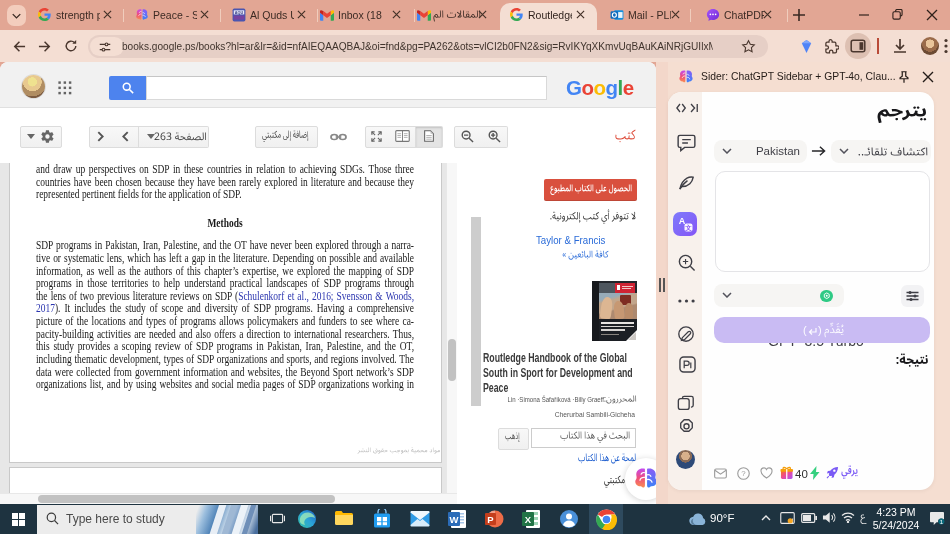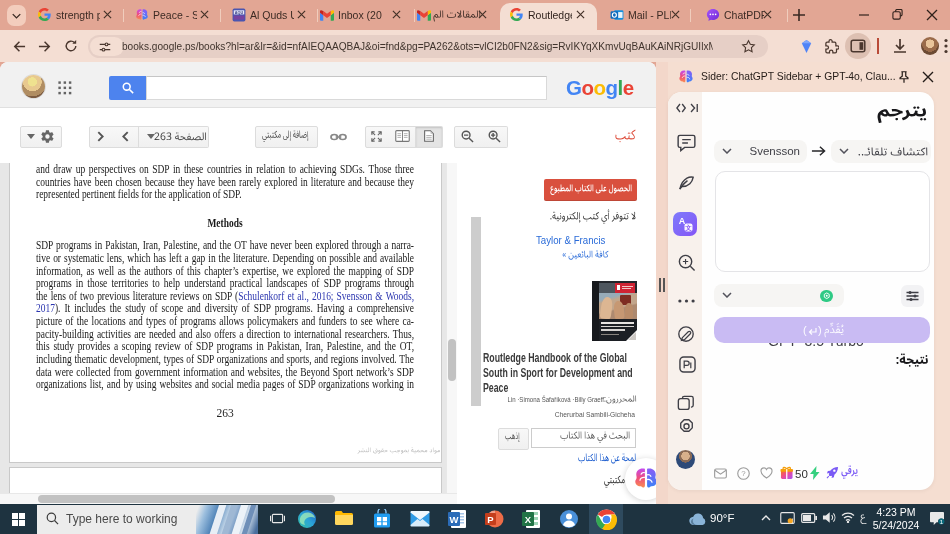--- a/index.html
+++ b/index.html
@@ -51,21 +51,21 @@
 <div style="position:absolute;left:297px;top:10px;line-height:0;"><svg viewBox="0 0 10 10" width="9" height="9">
       <path stroke="#443128" stroke-width="1.3" d="M1 1l8 8M9 1l-8 8"></path>
     </svg></div>
 <div style="position:absolute;left:320px;top:10px;line-height:0;"><svg viewBox="0 0 48 36" width="14" height="11">
       <path fill="#4285F4" d="M3.3 36h7.9V16.8L0 8.4V32.7C0 34.5 1.5 36 3.3 36z"></path>
       <path fill="#34A853" d="M36.8 36h7.9c1.8 0 3.3-1.5 3.3-3.3V8.4l-11.2 8.4z"></path>
       <path fill="#FBBC04" d="M36.8 2.3v14.5L48 8.4V4C48 .9 44.4-1 41.9.9z"></path>
       <path fill="#EA4335" d="M11.2 16.8V2.3L24 11.9 36.8 2.3v14.5L24 26.4z"></path>
       <path fill="#C5221F" d="M0 4v4.4l11.2 8.4V2.3L6.1.9C3.6-1 0 .9 0 4z"></path>
     </svg></div>
-<div style="position:absolute;left:338px;top:9px;width:44px;font-size:10.5px;color:#3c2b24;overflow:hidden;white-space:nowrap;">Inbox (20</div>
+<div style="position:absolute;left:338px;top:9px;width:44px;font-size:10.5px;color:#3c2b24;overflow:hidden;white-space:nowrap;">Inbox (18</div>
 <div style="position:absolute;left:392px;top:10px;line-height:0;"><svg viewBox="0 0 10 10" width="9" height="9">
       <path stroke="#443128" stroke-width="1.3" d="M1 1l8 8M9 1l-8 8"></path>
     </svg></div>
 <div style="position:absolute;left:417px;top:10px;line-height:0;"><svg viewBox="0 0 48 36" width="14" height="11">
       <path fill="#4285F4" d="M3.3 36h7.9V16.8L0 8.4V32.7C0 34.5 1.5 36 3.3 36z"></path>
       <path fill="#34A853" d="M36.8 36h7.9c1.8 0 3.3-1.5 3.3-3.3V8.4l-11.2 8.4z"></path>
       <path fill="#FBBC04" d="M36.8 2.3v14.5L48 8.4V4C48 .9 44.4-1 41.9.9z"></path>
       <path fill="#EA4335" d="M11.2 16.8V2.3L24 11.9 36.8 2.3v14.5L24 26.4z"></path>
       <path fill="#C5221F" d="M0 4v4.4l11.2 8.4V2.3L6.1.9C3.6-1 0 .9 0 4z"></path>
     </svg></div>
@@ -292,21 +292,20 @@
       <div style="text-align:justify;text-align-last:justify;height:12.65px;">programs in those territories to help understand practical landscapes of SDP programs through</div>
       <div style="text-align:justify;text-align-last:justify;height:12.65px;">the lens of two previous literature reviews on SDP (<span style="color:#2b35af">Schulenkorf et al., 2016;</span> <span style="color:#2b35af">Svensson &amp; Woods,</span></div>
       <div style="text-align:justify;text-align-last:justify;height:12.65px;"><span style="color:#2b35af">2017</span>). It includes the study of scope and diversity of SDP programs. Having a comprehensive</div>
       <div style="text-align:justify;text-align-last:justify;height:12.65px;">picture of the locations and types of programs allows policymakers and funders to see where ca-</div>
       <div style="text-align:justify;text-align-last:justify;height:12.65px;">pacity-building activities are needed and also offers a direction to international researchers. Thus,</div>
       <div style="text-align:justify;text-align-last:justify;height:12.65px;">this study provides a scoping review of SDP programs in Pakistan, Iran, Palestine, and the OT,</div>
       <div style="text-align:justify;text-align-last:justify;height:12.65px;">including thematic development, types of SDP organizations and sports, and regions involved. The</div>
       <div style="text-align:justify;text-align-last:justify;height:12.65px;">data were collected from government information and websites, the Beyond Sport network’s SDP</div>
       <div style="text-align:justify;text-align-last:justify;height:12.65px;">organizations list, and by using websites and social media pages of SDP organizations working in</div>
     </div>
-    <div style="position:absolute;left:36px;top:345px;width:378px;text-align:center;font-family:'Liberation Serif',serif;font-size:11.5px;color:#222;">263</div>
     <div style="position:absolute;left:357.4px;top:385.4px;line-height:0;">
       <svg class="ar" width="83.6" height="7.2" viewBox="0 0 83.6 7.2">
         <path fill="#b9b9b9" fill-rule="evenodd" d="M0.75,6.65 0.57,6.62 0.43,6.25 1.48,5.62 1.93,5.0 2.01,4.25 1.6,3.25 2.0,3.02 2.71,4.5 3.0,4.67 3.69,4.5 4.12,3.43 4.5,3.62 4.43,4.5 5.25,4.66 5.54,4.38 5.88,3.38 6.23,3.5 6.18,4.5 6.38,4.66 7.0,4.66 7.31,4.38 7.31,3.0 7.62,2.95 7.93,4.25 8.28,4.62 8.88,4.68 9.25,4.5 9.62,3.35 10.07,3.5 9.94,4.25 10.12,4.57 11.36,4.62 11.57,4.12 11.45,0.62 11.97,0.62 12.09,4.12 12.04,4.62 11.75,5.02 10.38,5.19 9.62,4.85 9.25,5.14 8.62,5.23 8.12,5.13 7.62,4.71 7.38,5.02 6.75,5.21 6.25,5.17 5.88,4.89 5.0,5.21 4.5,5.17 4.12,4.85 3.12,5.23 2.5,4.98 1.82,6.0 0.75,6.65zM13.62,5.19 13.17,5.12 13.12,0.55 13.56,0.62 13.62,5.19zM55.12,1.06 54.68,1.0 54.75,0.56 55.18,0.62 55.12,1.06zM56.0,1.07 55.56,1.0 55.62,0.56 56.07,0.62 56.0,1.07zM76.5,5.19 76.04,5.12 76.0,0.55 76.44,0.62 76.5,5.19zM6.0,1.65 5.59,1.5 5.75,1.06 6.18,1.25 6.0,1.65zM19.12,1.68 18.68,1.62 18.75,1.18 19.18,1.25 19.12,1.68zM20.0,1.69 19.56,1.62 19.62,1.19 20.07,1.25 20.0,1.69zM25.25,1.68 24.81,1.62 24.88,1.18 25.31,1.25 25.25,1.68zM26.12,1.69 25.69,1.62 25.75,1.19 26.19,1.25 26.12,1.69zM5.62,2.31 5.18,2.25 5.25,1.81 5.69,1.88 5.62,2.31zM6.5,2.32 6.06,2.25 6.12,1.81 6.57,1.88 6.5,2.32zM61.75,5.3 61.0,5.17 60.38,4.63 59.75,5.17 59.38,5.23 58.62,5.16 58.12,4.86 57.62,5.17 56.5,5.17 55.75,4.56 54.38,4.39 54.06,4.0 54.07,3.38 54.62,2.73 55.62,2.29 55.67,1.88 56.0,1.82 56.18,2.0 56.34,4.38 56.75,4.67 57.73,4.5 58.12,3.36 58.57,3.5 58.52,4.5 58.88,4.67 59.62,4.63 60.5,3.3 61.25,2.83 61.92,3.12 62.56,4.38 63.0,4.68 64.38,4.54 65.58,4.0 65.38,3.7 64.75,3.47 63.75,3.48 63.59,3.12 63.88,2.94 64.88,2.97 66.62,3.69 66.73,4.12 66.46,4.38 67.0,4.67 67.75,4.56 68.5,3.3 69.12,2.88 69.88,3.1 70.31,3.88 70.26,4.62 69.62,5.17 69.0,5.14 68.25,4.82 67.75,5.17 66.75,5.18 66.25,4.93 65.88,4.4 64.0,5.17 62.75,5.18 62.25,4.95 61.75,5.3zM9.75,2.56 9.31,2.5 9.38,2.06 9.81,2.12 9.75,2.56zM74.38,5.15 73.12,5.17 72.56,4.88 72.88,4.48 74.0,4.68 74.54,4.38 74.53,3.75 73.8,2.5 74.12,2.18 74.81,3.12 75.11,4.12 74.94,4.75 74.38,5.15zM18.38,6.4 17.12,6.3 16.38,5.86 16.02,5.0 16.24,3.88 16.38,3.65 16.82,3.88 16.58,5.0 17.03,5.62 18.0,5.85 19.12,5.68 19.75,5.22 19.95,4.75 18.68,4.5 18.44,4.12 18.46,3.5 19.12,2.57 19.88,2.56 20.31,3.0 20.52,3.62 20.43,5.0 19.62,6.03 18.38,6.4zM21.5,6.64 21.19,6.62 21.12,6.17 22.11,5.88 22.67,5.38 22.62,5.21 21.62,5.06 21.25,4.58 21.36,3.75 22.0,3.06 22.62,3.06 23.0,3.31 23.5,4.69 24.7,4.62 24.38,4.0 24.35,3.5 24.75,2.8 25.38,2.5 25.88,2.57 26.42,3.12 26.53,3.88 26.25,4.66 27.75,4.65 29.45,4.0 29.25,3.7 28.62,3.47 27.62,3.48 27.47,3.12 27.62,2.96 28.75,2.97 30.58,3.75 30.5,4.18 27.88,5.17 25.62,5.06 23.38,5.21 22.62,6.19 21.5,6.64zM44.25,6.64 43.94,6.62 43.88,6.17 44.86,5.88 45.42,5.38 45.38,5.21 44.38,5.06 44.01,4.62 44.11,3.75 44.63,3.12 45.5,3.1 46.04,3.88 46.1,4.62 46.75,4.68 47.92,3.12 48.75,2.85 49.17,3.12 50.0,4.57 50.75,4.68 51.15,4.5 51.23,4.12 50.94,2.75 51.42,2.62 51.72,4.12 51.63,4.62 51.25,5.05 50.38,5.23 49.5,4.95 49.12,5.25 48.62,5.3 47.62,4.63 47.0,5.17 46.12,5.21 45.38,6.19 44.25,6.64zM77.75,6.64 77.44,6.62 77.38,6.17 78.36,5.88 78.92,5.38 78.88,5.21 77.88,5.06 77.51,4.62 77.61,3.75 78.13,3.12 78.62,3.0 79.19,3.25 79.75,4.69 80.5,4.56 81.62,2.95 82.38,2.94 82.93,3.5 83.05,4.5 82.62,5.07 81.88,5.17 81.0,4.82 80.5,5.17 79.62,5.21 78.88,6.19 77.75,6.64zM36.12,5.27 34.25,5.29 33.14,4.88 32.77,4.12 33.0,3.0 33.4,3.12 33.3,3.88 33.45,4.38 33.88,4.65 34.62,4.78 37.12,4.53 38.5,3.69 38.87,3.88 38.93,4.5 39.38,4.68 40.88,4.54 42.08,4.0 41.88,3.7 41.25,3.47 40.25,3.48 40.09,3.12 40.38,2.94 41.38,2.97 43.2,3.75 43.12,4.18 40.5,5.17 39.0,5.16 38.25,4.57 37.25,5.04 36.12,5.27zM55.72,4.0 55.62,2.88 55.0,3.06 54.56,3.5 54.62,3.88 54.88,4.03 55.72,4.0zM20.0,4.12 19.92,3.38 19.62,3.06 19.25,3.08 18.97,3.5 18.99,4.0 19.25,4.18 20.0,4.12zM25.59,4.38 25.94,4.0 26.0,3.62 25.75,3.16 25.38,3.05 24.96,3.38 24.88,3.75 25.25,4.41 25.59,4.38zM48.97,4.75 49.18,4.38 48.88,3.62 48.5,3.35 48.25,3.46 47.85,4.12 48.38,4.66 48.97,4.75zM61.72,4.75 61.93,4.38 61.63,3.62 61.25,3.35 61.0,3.46 60.6,4.12 61.12,4.66 61.72,4.75zM69.56,4.62 69.83,4.38 69.8,3.88 69.5,3.48 69.0,3.47 68.5,4.38 69.56,4.62zM82.31,4.62 82.58,4.38 82.55,3.88 82.25,3.48 81.75,3.47 81.25,4.38 82.31,4.62zM22.84,4.62 22.65,3.75 22.38,3.55 22.04,3.62 21.83,3.88 21.81,4.5 22.12,4.66 22.84,4.62zM45.59,4.62 45.4,3.75 45.12,3.55 44.79,3.62 44.58,3.88 44.56,4.5 44.88,4.66 45.59,4.62zM79.09,4.62 78.9,3.75 78.62,3.55 78.29,3.62 78.08,3.88 78.06,4.5 78.38,4.66 79.09,4.62zM41.62,6.41 41.23,6.12 41.38,5.82 41.75,5.84 41.85,6.0 41.62,6.41zM51.12,6.41 50.73,6.12 50.88,5.82 51.25,5.84 51.35,6.0 51.12,6.41zM57.75,6.41 57.36,6.12 57.5,5.83 57.97,6.0 57.75,6.41zM58.62,6.42 58.26,6.12 58.5,5.8 58.75,5.83 58.89,6.12 58.62,6.42zM35.62,6.53 35.23,6.25 35.38,5.95 35.75,5.96 35.85,6.12 35.62,6.53z"></path>
       </svg>
     </div>
     <div style="position:absolute;left:457px;top:101px;width:199px;height:341px;background:#fff;"></div>
     <div style="position:absolute;left:471px;top:155px;width:10px;height:189px;background:#cdcdcd;"></div>
     <div style="position:absolute;left:544px;top:117px;width:93px;height:22px;background:#d9503e;border-radius:2px;box-shadow:inset 0 -1px 0 rgba(0,0,0,.12);"></div>
     <div style="position:absolute;left:549.5px;top:122.2px;line-height:0;">
       <svg class="ar" width="82.0" height="11.6" viewBox="0 0 82.0 11.6">
@@ -477,21 +476,21 @@
 <div style="position:absolute;left:676px;top:450px;width:19px;height:19px;border-radius:50%;background:radial-gradient(circle at 50% 32%, #d8b08b 0 26%, #8a6a55 27% 40%, #2e4a78 41% 100%);"></div>
 <div style="position:absolute;left:877.0px;top:106.2px;line-height:0;">
     <svg class="ar" width="50.0" height="17.5" viewBox="0 0 50.0 17.5">
       <path fill="#18181b" fill-rule="evenodd" d="M38.1,2.77 36.9,2.67 36.26,2.0 36.43,1.0 37.35,0.46 38.24,0.58 38.91,1.25 38.89,2.12 38.1,2.77zM41.67,2.75 40.62,2.78 39.81,2.12 39.8,1.25 40.48,0.6 41.67,0.57 42.41,1.25 42.45,2.0 41.67,2.75zM26.19,14.16 25.89,14.21 25.71,14.0 24.88,12.12 27.98,10.79 29.07,9.88 29.65,8.88 29.65,7.38 28.57,4.82 31.1,3.84 32.89,7.49 33.63,7.91 34.67,8.02 36.01,7.92 37.1,7.25 37.56,6.38 38.1,4.44 40.18,4.73 40.67,4.88 40.41,7.0 40.92,7.66 42.71,8.02 44.94,7.93 45.83,7.58 46.16,6.75 45.89,5.12 45.16,3.0 47.47,2.35 47.97,2.38 48.71,4.62 48.99,6.75 48.72,8.25 47.62,9.54 45.98,10.16 43.15,10.43 40.62,10.15 39.58,9.65 38.99,9.06 37.8,9.88 36.31,10.3 34.67,10.43 33.48,10.29 32.29,9.75 31.44,11.12 30.21,12.26 28.27,13.39 26.19,14.16zM2.38,16.89 1.85,16.88 0.86,13.25 0.53,10.88 0.69,8.88 1.14,7.62 2.04,6.25 3.12,5.2 4.61,4.22 7.44,3.22 8.63,3.16 9.38,3.35 10.33,4.25 12.31,7.5 12.95,7.9 13.69,8.02 17.86,7.66 19.79,7.16 21.6,6.38 20.98,5.96 19.05,5.46 17.11,5.33 15.18,5.51 14.68,3.25 15.03,3.12 16.82,2.94 18.9,3.09 20.68,3.59 23.66,4.81 25.49,5.0 25.74,7.24 23.96,7.6 20.24,9.27 16.96,10.16 13.1,10.39 11.9,10.15 10.71,9.57 10.12,10.18 9.38,10.52 7.59,10.55 5.51,9.78 3.87,8.45 3.39,9.88 3.38,11.12 4.59,16.25 4.46,16.42 2.38,16.89zM9.05,8.12 9.38,7.75 9.3,7.38 8.54,6.0 8.04,5.58 6.85,5.84 5.59,6.62 7.14,7.93 7.89,8.17 9.05,8.12zM19.94,14.26 19.05,14.14 18.39,13.5 18.41,12.62 19.2,11.96 20.24,11.95 21.04,12.62 21.0,13.62 20.54,14.06 19.94,14.26zM44.35,14.38 43.37,14.0 42.98,13.25 43.39,12.38 44.35,12.01 44.94,12.09 45.39,12.38 45.77,13.25 45.39,14.02 44.35,14.38zM47.92,14.38 46.88,14.01 46.5,13.25 46.88,12.4 47.92,12.01 48.88,12.38 49.29,13.25 48.81,14.07 47.92,14.38z"></path>
     </svg>
   </div>
 <div style="position:absolute;left:714px;top:140px;width:93px;height:23px;background:#f6f5f3;border-radius:8px;"></div>
 <svg style="position:absolute;left:722px;top:148px;" viewBox="0 0 10 6" width="10" height="6">
     <path fill="none" stroke="#52525b" stroke-width="1.5" d="M1 1l4 4 4-4"></path>
   </svg>
-<div style="position:absolute;left:714px;top:145px;width:86px;text-align:right;font-size:11.5px;color:#3f3f46;">Svensson</div>
+<div style="position:absolute;left:714px;top:145px;width:86px;text-align:right;font-size:11.5px;color:#3f3f46;">Pakistan</div>
 <svg style="position:absolute;left:811px;top:145px;" viewBox="0 0 16 12" width="15" height="12">
     <path fill="none" stroke="#27272a" stroke-width="1.5" d="M1 6h13M9.5 1.5L14.5 6l-5 4.5"></path>
   </svg>
 <div style="position:absolute;left:831px;top:140px;width:100px;height:23px;background:#f6f5f3;border-radius:8px;"></div>
 <svg style="position:absolute;left:839px;top:148px;" viewBox="0 0 10 6" width="10" height="6">
     <path fill="none" stroke="#52525b" stroke-width="1.5" d="M1 1l4 4 4-4"></path>
   </svg>
 <div style="position:absolute;left:858.0px;top:146.9px;line-height:0;">
     <svg class="ar" width="70.0" height="9.1" viewBox="0 0 70.0 9.1">
       <path fill="#3f3f46" fill-rule="evenodd" d="M25.84,8.39 24.75,8.17 24.2,7.69 23.52,8.17 22.15,8.4 19.28,8.06 16.13,8.41 15.04,8.28 14.36,8.0 13.95,7.49 13.76,6.75 13.53,0.5 14.36,0.45 14.52,0.62 14.74,6.25 15.08,7.25 15.72,7.44 17.77,7.4 17.08,6.25 17.17,5.12 18.05,4.07 19.14,3.75 20.23,4.08 20.97,5.0 21.09,6.12 20.36,7.38 22.01,7.45 22.97,7.41 23.45,7.0 23.31,0.5 24.2,0.45 24.47,6.0 24.72,7.0 25.43,7.43 26.8,7.43 27.34,7.23 27.55,6.88 27.54,6.0 26.93,4.25 27.62,3.96 27.94,4.0 28.48,5.88 28.48,6.88 28.03,7.74 27.34,8.16 25.84,8.39zM62.62,8.38 61.11,8.29 60.16,7.71 59.2,8.27 57.97,8.4 56.88,8.16 56.19,7.53 55.37,8.18 54.41,8.35 53.59,8.3 52.77,7.78 52.09,8.26 51.27,8.35 50.31,8.28 49.49,7.71 48.95,8.17 47.85,8.4 46.21,8.16 45.66,7.73 45.36,6.88 45.11,0.5 45.94,0.45 46.1,0.62 46.44,7.0 46.76,7.31 47.58,7.45 48.4,7.42 48.83,7.12 49.49,5.31 50.32,5.62 50.1,6.75 50.24,7.25 50.72,7.44 51.82,7.38 52.25,6.88 52.59,5.38 52.77,5.23 53.5,5.38 53.33,6.88 53.46,7.23 53.87,7.43 54.96,7.41 55.4,7.12 55.55,6.75 55.43,4.62 56.19,4.53 56.72,6.88 57.42,7.41 58.79,7.42 59.34,7.2 60.16,5.21 60.9,5.38 60.71,6.75 60.98,7.29 62.89,7.45 65.21,7.3 65.69,6.88 65.56,6.12 64.67,5.08 62.83,3.62 62.86,2.88 64.26,1.84 67.12,0.62 67.4,1.4 63.81,3.12 66.23,5.5 66.63,6.5 66.5,7.38 66.17,7.76 65.35,8.17 62.62,8.38zM69.32,8.31 68.43,8.25 68.2,0.62 68.36,0.45 69.04,0.45 69.18,0.62 69.32,8.31zM10.12,3.15 9.8,3.12 9.73,2.75 10.15,2.5 9.7,1.75 9.81,1.12 10.39,0.69 11.35,0.67 11.48,0.75 11.35,1.22 10.66,1.21 10.39,1.41 10.36,1.75 10.94,2.25 11.76,2.07 11.96,2.62 10.12,3.15zM41.7,1.67 40.97,1.5 40.84,1.12 41.15,0.69 41.7,0.68 42.02,1.0 42.01,1.38 41.7,1.67zM53.18,2.32 52.77,2.34 52.44,2.12 52.35,1.75 52.64,1.36 53.18,1.33 53.5,1.62 53.51,2.0 53.18,2.32zM18.46,2.54 17.72,2.38 17.6,2.0 17.91,1.57 18.46,1.56 18.78,1.88 18.76,2.25 18.46,2.54zM20.1,2.55 19.37,2.38 19.25,2.0 19.55,1.57 20.1,1.56 20.42,1.88 20.41,2.25 20.1,2.55zM26.93,2.67 26.2,2.5 26.08,2.12 26.39,1.69 26.93,1.68 27.25,2.0 27.24,2.38 26.93,2.67zM28.57,2.67 27.85,2.5 27.73,2.12 28.03,1.7 28.57,1.68 28.9,2.0 28.89,2.38 28.57,2.67zM52.36,3.55 51.64,3.38 51.52,3.0 51.82,2.57 52.36,2.55 52.69,2.88 52.68,3.25 52.36,3.55zM54.0,3.55 53.28,3.38 53.16,3.0 53.46,2.57 54.0,2.56 54.33,2.88 54.32,3.25 54.0,3.55zM40.06,8.5 36.09,8.53 33.77,8.03 33.2,7.62 32.76,6.88 32.76,5.62 33.04,4.62 33.92,4.88 33.73,6.5 34.04,7.02 34.73,7.39 36.91,7.64 41.56,7.54 42.29,7.25 42.56,6.5 41.02,6.56 40.2,6.27 39.72,5.62 39.73,4.62 40.03,3.88 40.74,3.08 41.56,2.81 42.5,3.0 43.14,3.62 43.53,4.62 43.59,6.0 43.35,7.25 42.52,8.18 40.06,8.5zM59.75,4.04 59.01,3.88 58.89,3.5 59.2,3.07 59.75,3.06 60.07,3.38 60.05,3.75 59.75,4.04zM61.39,4.05 60.66,3.88 60.54,3.5 60.84,3.07 61.39,3.06 61.71,3.38 61.7,3.75 61.39,4.05zM42.54,5.62 42.67,5.12 42.31,4.12 41.7,3.7 41.15,3.85 40.7,4.5 40.72,5.38 41.29,5.69 42.54,5.62zM9.43,8.4 6.15,8.36 6.23,7.5 10.12,7.44 10.8,7.25 11.09,6.5 10.43,4.25 11.35,3.91 11.94,5.75 11.8,7.38 10.94,8.13 9.43,8.4zM19.25,7.0 19.98,6.38 20.13,5.75 19.69,4.9 19.0,4.67 18.27,5.12 18.03,6.0 18.46,6.76 18.87,7.06 19.25,7.0zM1.64,8.39 0.96,8.42 0.61,8.12 0.52,7.62 0.82,7.09 1.37,6.98 1.97,7.38 1.98,8.0 1.64,8.39zM4.92,8.39 4.24,8.42 3.89,8.12 3.8,7.62 4.1,7.09 4.65,6.98 5.25,7.38 5.26,8.0 4.92,8.39z"></path>
@@ -550,21 +549,21 @@
         <stop offset="0" stop-color="#f97316"></stop>
         <stop offset=".5" stop-color="#ec4899"></stop>
         <stop offset="1" stop-color="#a855f7"></stop>
       </linearGradient>
     </defs>
     <rect x="1" y="4" width="12" height="9.5" rx="1.5" fill="url(#gft)"></rect>
     <rect x="0.5" y="3" width="13" height="3" rx="1" fill="#f59e0b"></rect>
     <path stroke="#fff" stroke-width="1.3" d="M7 3v10.5"></path>
     <path fill="none" stroke="#f59e0b" stroke-width="1.5" d="M7 3C5 .5 2.5 1.5 3.5 3M7 3c2-2.5 4.5-1.5 3.5 0"></path>
   </svg>
-<div style="position:absolute;left:795px;top:468px;font-size:11.5px;color:#303030;">50</div>
+<div style="position:absolute;left:795px;top:468px;font-size:11.5px;color:#303030;">40</div>
 <svg style="position:absolute;left:810px;top:466px;" viewBox="0 0 10 14" width="10" height="14">
     <path fill="#35d07f" d="M6.5 0L0 8h3.5L3 14l6.5-8H6z"></path>
   </svg>
 <svg style="position:absolute;left:826px;top:466px;" viewBox="0 0 14 14" width="13" height="13">
     <path fill="#7a5af5" d="M13 1c-3.5.2-6.5 1.5-8.5 4L2 5.5 1 8l2.5-.5C3 9 3 10 3.5 10.5S5 11 6.5 10.5L6 13l2.5-1 .5-2.5c2.5-2 3.8-5 4-8.5z"></path>
     <circle cx="9" cy="5" r="1.3" fill="#fff"></circle>
     <path stroke="#7a5af5" stroke-width="1.2" d="M3 11l-2 2"></path>
   </svg>
 <div style="position:absolute;left:841.0px;top:465.3px;line-height:0;">
     <svg class="ar" width="17.0" height="14.4" viewBox="0 0 17.0 14.4">
@@ -576,21 +575,21 @@
     <rect x="0" y="0" width="6" height="6" fill="#fff"></rect>
     <rect x="7" y="0" width="6" height="6" fill="#fff"></rect>
     <rect x="0" y="7" width="6" height="6" fill="#fff"></rect>
     <rect x="7" y="7" width="6" height="6" fill="#fff"></rect>
   </svg>
 <div style="position:absolute;left:37px;top:505px;width:221px;height:29px;background:#ececec;"></div>
 <svg style="position:absolute;left:46px;top:512px;" viewBox="0 0 14 14" width="13" height="13">
     <circle cx="5.8" cy="5.8" r="4.5" fill="none" stroke="#3b3b3b" stroke-width="1.3"></circle>
     <path stroke="#3b3b3b" stroke-width="1.3" d="M9.2 9.2L13 13"></path>
   </svg>
-<div style="position:absolute;left:66px;top:512px;font-size:12px;color:#4a4a4a;">Type here to working</div>
+<div style="position:absolute;left:66px;top:512px;font-size:12px;color:#4a4a4a;">Type here to study</div>
 <div style="position:absolute;left:196px;top:505px;width:62px;height:29px;overflow:hidden;background:linear-gradient(110deg,#ececec 0 4%,#9dbfde 16%,#4a7fb5 34%,#c3d6e8 50%,#7a9cc4 64%,#dde8f2 78%,#4a6f9e 95%);">
 <div style="position:absolute;left:18px;top:-4px;width:7px;height:40px;background:#e8eef5;transform:rotate(18deg);"></div>
 <div style="position:absolute;left:30px;top:-4px;width:6px;height:40px;background:#9fb8d4;transform:rotate(18deg);"></div>
 <div style="position:absolute;left:40px;top:-4px;width:7px;height:40px;background:#ecf2f8;transform:rotate(18deg);"></div>
 <div style="position:absolute;left:50px;top:-4px;width:5px;height:40px;background:#6f8fb8;transform:rotate(18deg);"></div>
 </div>
 <svg style="position:absolute;left:270px;top:512px;" viewBox="0 0 16 14" width="15" height="13">
     <rect x="2.5" y="2.5" width="11" height="9" rx="1" fill="none" stroke="#e8e8e8" stroke-width="1.2"></rect>
     <path stroke="#e8e8e8" stroke-width="1.2" d="M0.5 4v6M15.5 4v6"></path>
   </svg>

